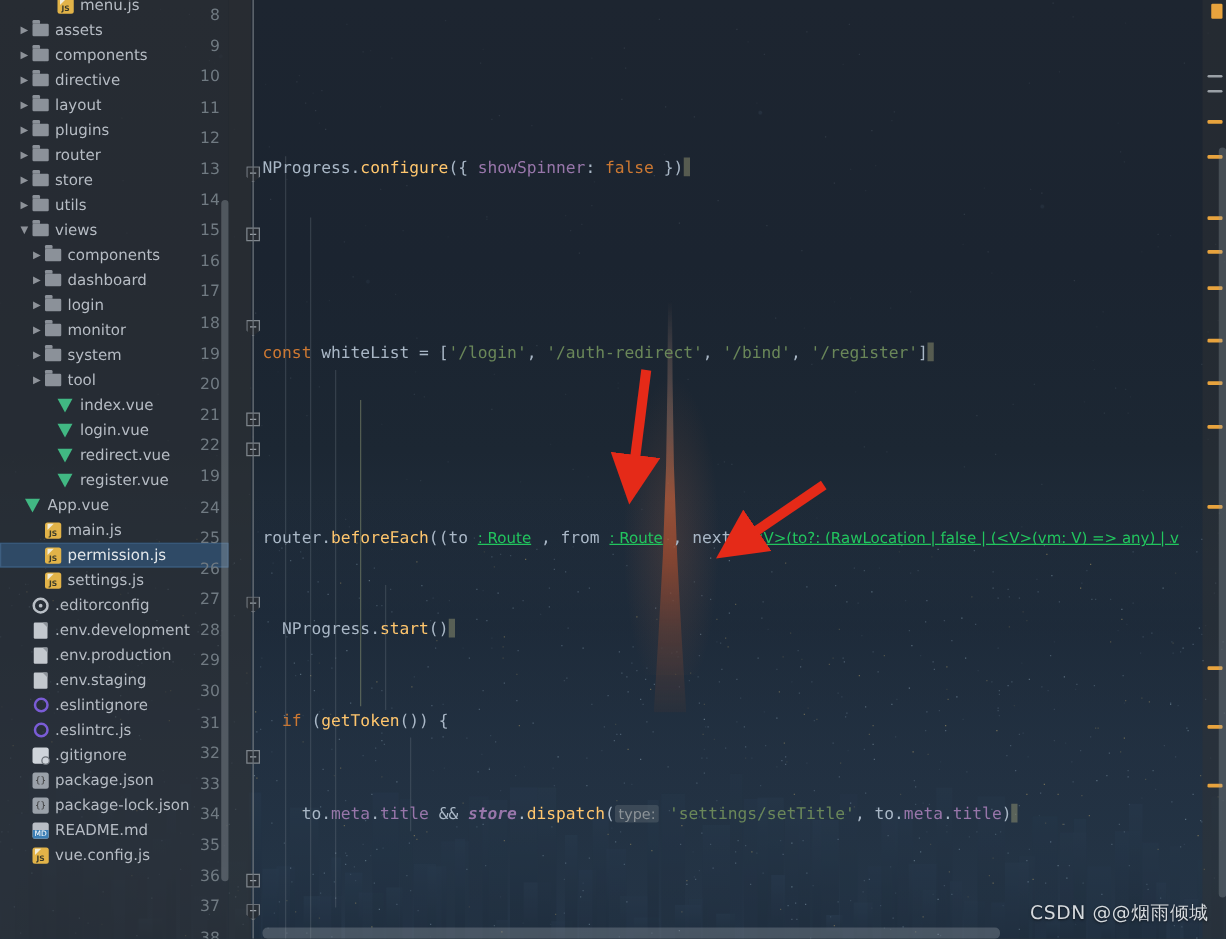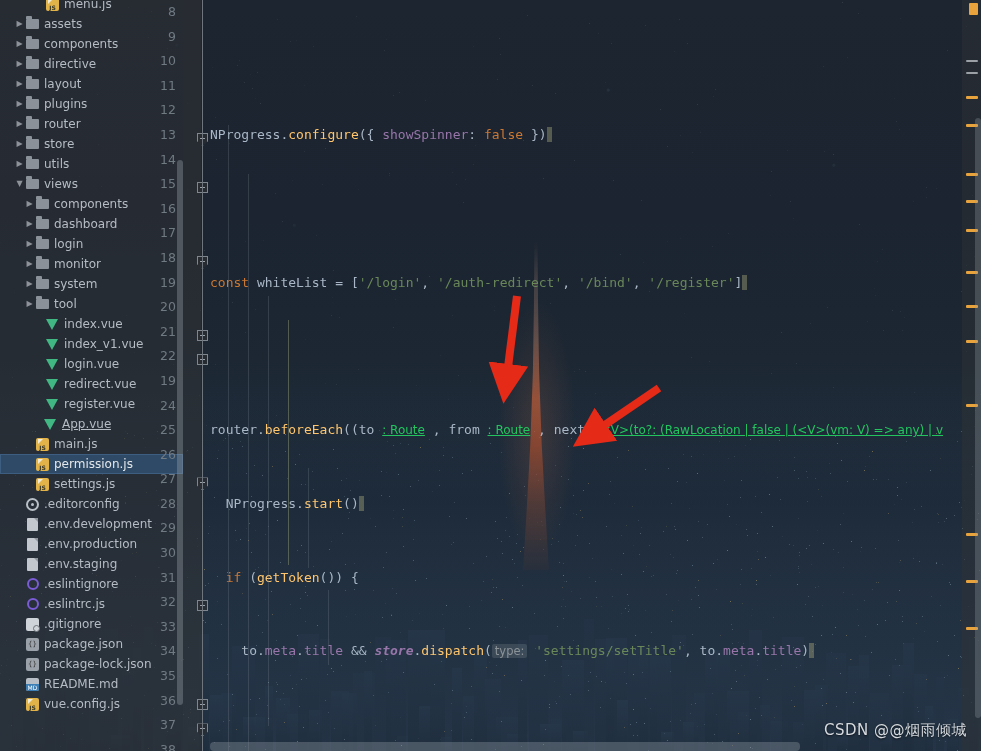--- a/index.html
+++ b/index.html
@@ -1491,44 +1491,37 @@
         <span class="ico">
           <span class="i-vue"></span>
         </span>
         <span class="lbl">index.vue</span>
       </div>
       <div class="row" style="padding-left: 34px;">
         <span class="arrow"></span>
         <span class="ico">
           <span class="i-vue"></span>
         </span>
-        <span class="lbl">index_v1.vue</span>
+        <span class="lbl">login.vue</span>
       </div>
       <div class="row" style="padding-left: 34px;">
         <span class="arrow"></span>
         <span class="ico">
           <span class="i-vue"></span>
         </span>
-        <span class="lbl">login.vue</span>
+        <span class="lbl">redirect.vue</span>
       </div>
       <div class="row" style="padding-left: 34px;">
         <span class="arrow"></span>
         <span class="ico">
           <span class="i-vue"></span>
         </span>
-        <span class="lbl">redirect.vue</span>
-      </div>
-      <div class="row" style="padding-left: 34px;">
-        <span class="arrow"></span>
-        <span class="ico">
-          <span class="i-vue"></span>
-        </span>
         <span class="lbl">register.vue</span>
       </div>
-      <div class="row" style="padding-left: 32px; text-decoration: underline;">
+      <div class="row" style="padding-left: 8px;">
         <span class="arrow"></span>
         <span class="ico">
           <span class="i-vue"></span>
         </span>
         <span class="lbl">App.vue</span>
       </div>
       <div class="row" style="padding-left: 24px;">
         <span class="arrow"></span>
         <span class="ico">
           <span class="i-js"></span>

